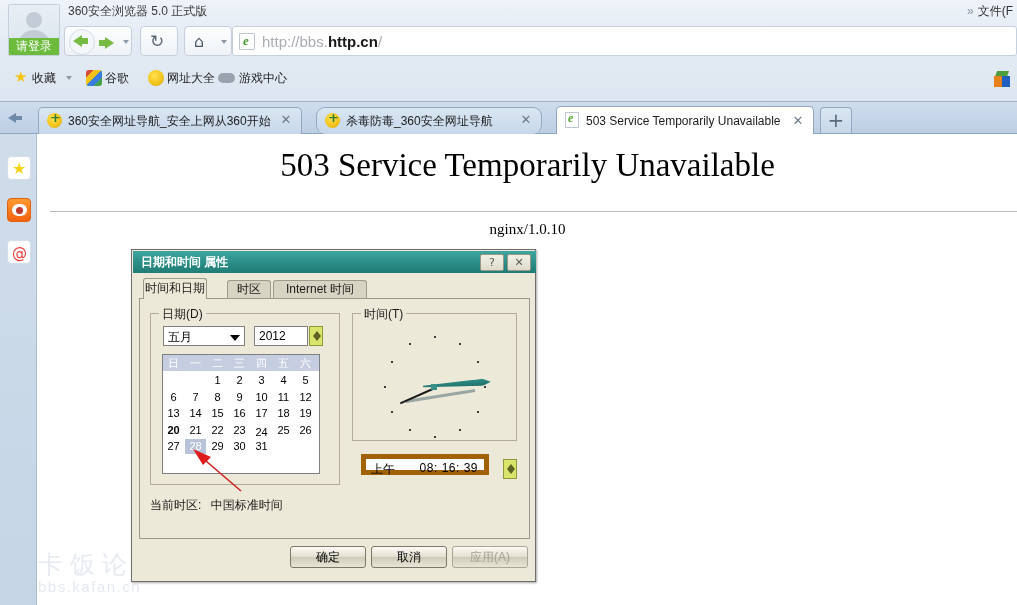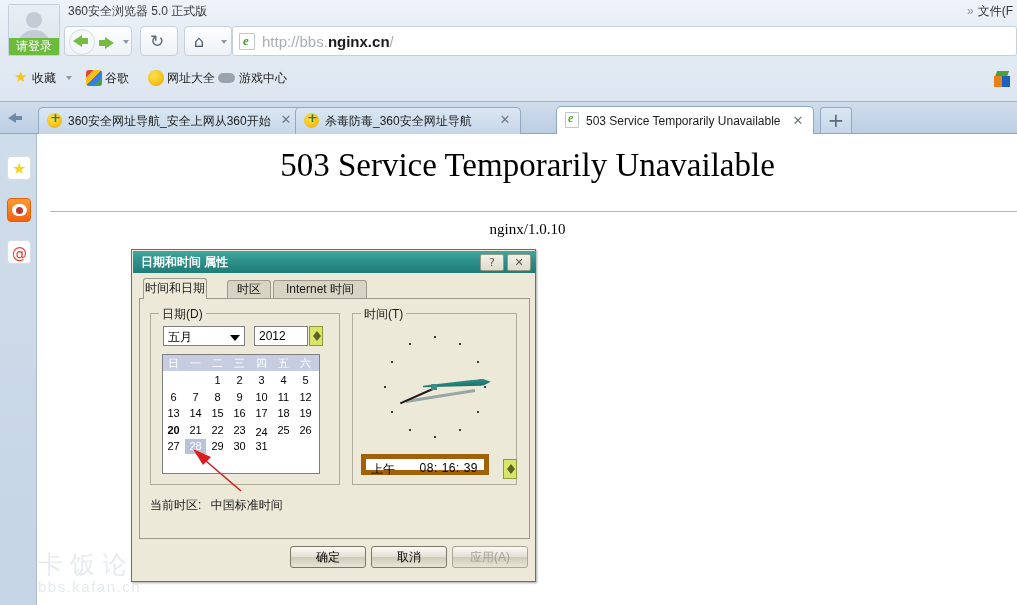--- a/index.html
+++ b/index.html
@@ -441,21 +441,21 @@
     border: 1px solid #b0ac99;
   }
   .grp-legend {
     position: absolute; top: -8px; left: 8px;
     background: #ece9d8;
     padding: 0 3px;
     font-size: 12px; color: #1a1a1a;
     white-space: nowrap;
   }
   .grp-date { left: 10px; top: 14px; width: 190px; height: 172px; }
-  .grp-time { left: 212px; top: 14px; width: 165px; height: 172px; }
+  .grp-time { left: 212px; top: 14px; width: 165px; height: 128px; }
 
   
   .month-sel {
     position: absolute; left: 12px; top: 12px;
     width: 82px; height: 20px;
     background: #ffffff;
     border: 1px solid #7f7f7f;
   }
   .month-txt {
     position:absolute; left: 4px; top: 2px;
@@ -635,21 +635,21 @@
         <div class="refresh-glyph">↻</div>
       </div>
       <div class="navbtn nav-home">
         <div class="home-glyph">⌂</div>
         <div class="caret-sm" style="left:36px; top:13px;"></div>
       </div>
     </div>
 
     <div class="urlbar">
       <div class="url-favicon"></div>
-      <div class="url-text"><span>http://bbs.</span><span class="host">nginx.cn</span><span>/</span></div>
+      <div class="url-text"><span>http://bbs.</span><span class="host">http.cn</span><span>/</span></div>
     </div>
 
     <div class="bm-row">
 
       <div class="bm-item" style="left:14px; width:62px;">
         <div class="star-ico">★</div>
         <span class="bm-label" style="left:18px;">收藏</span>
         <div class="caret-sm" style="left:52px; top:8px;"></div>
       </div>
 
@@ -680,21 +680,21 @@
     <div class="tab-left-arrow"></div>
 
     <div class="tab" style="left:38px; width:264px;">
       <div class="tab-favicon">
           <div class="favi-360"></div>
         </div>
       <div class="tab-title" style="width:214px;">360安全网址导航_安全上网从360开始</div>
       <div class="tab-close" style="right:8px;">✕</div>
     </div>
 
-    <div class="tab" style="left:295px; width:226px;">
+    <div class="tab" style="left:316px; width:226px;border-radius:9px;">
       <div class="tab-favicon">
           <div class="favi-360"></div>
         </div>
       <div class="tab-title" style="width:198px;">杀毒防毒_360安全网址导航</div>
       <div class="tab-close" style="right:8px;">✕</div>
     </div>
 
     <div class="tab active" style="left:556px; width:258px;">
       <div class="tab-favicon">
           <div class="favi-page"></div>

